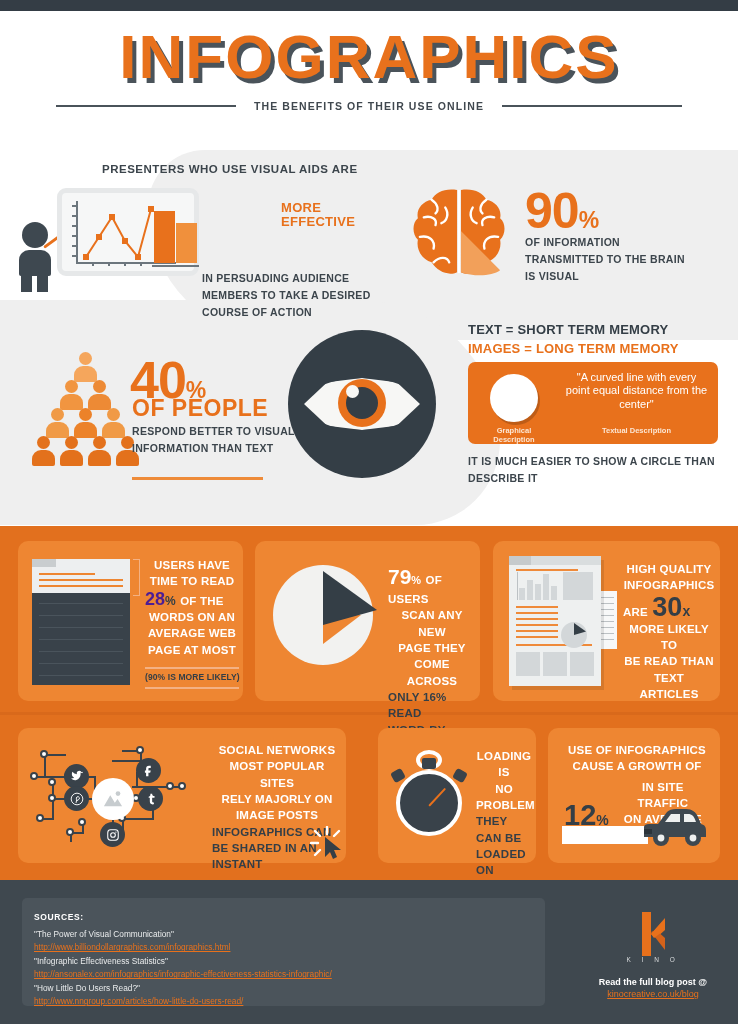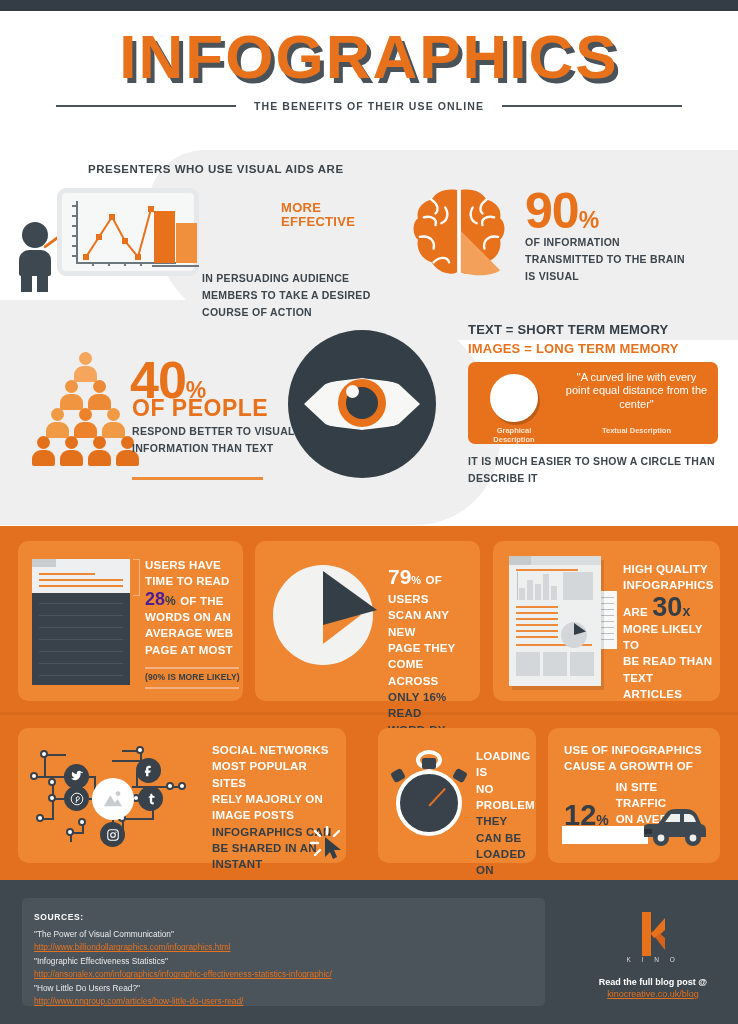--- a/index.html
+++ b/index.html
@@ -32,21 +32,21 @@
   .blob-grey-1 {
     position: absolute; left: 148px; top: 150px; width: 720px; height: 190px;
     background: #EFEFEF; border-radius: 60px 0 0 140px;
   }
   .blob-grey-2 {
     position: absolute; left: -240px; top: 300px; width: 740px; height: 225px;
     background: #EFEFEF; border-radius: 0 200px 120px 0;
   }
 
   
-  .presenter-head { position: absolute; left: 88px; top: 163px;
+  .presenter-head { position: absolute; left: 102px; top: 163px;
     font-size: 11.5px; font-weight: bold; letter-spacing: 0.5px; color: #3C454C; }
 
   .person { position: absolute; left: 14px; top: 222px; width: 42px; height: 68px; }
   .person-head { position: absolute; left: 8px; top: 0; width: 26px; height: 26px; border-radius: 50%; background: #3E4850; }
   .person-body { position: absolute; left: 5px; top: 28px; width: 32px; height: 26px; background: #3E4850; border-radius: 10px 10px 2px 2px; }
   .person-leg-l { position: absolute; left: 7px; top: 52px; width: 11px; height: 18px; background: #3E4850; }
   .person-leg-r { position: absolute; left: 23px; top: 52px; width: 11px; height: 18px; background: #3E4850; }
   .pointer-arm { position: absolute; left: 30px; top: 24px; width: 52px; height: 3px; background: #E8711C;
     transform: rotate(-36deg); transform-origin: left center; border-radius: 2px; }
 
@@ -129,21 +129,21 @@
   .p1 { left: 18px; top: 541px; width: 225px; height: 160px; }
   .webpage { position: absolute; left: 14px; top: 18px; width: 98px; height: 126px; }
   .wp-top { position: absolute; left: 0; top: 0; width: 98px; height: 34px; background: #EDEFF0; }
   .wp-tab { position: absolute; left: 0; top: 0; width: 24px; height: 8px; background: #C9CDCF; }
   .wp-l { position: absolute; height: 2px; background: #EE8632; }
   .wp-bottom { position: absolute; left: 0; top: 34px; width: 98px; height: 92px; background: #39424A; }
   .wp-dl { position: absolute; height: 1px; background: #4A545C; left: 7px; width: 84px; }
   .bracket { position: absolute; left: 115px; top: 18px; width: 7px; height: 37px;
     border: 1.6px solid #F4B183; border-left: none; }
   .p1text { position: absolute; left: 127px; top: 16px; width: 94px; }
-  .panel-head { font-size: 11.5px; font-weight: bold; color: #FFFFFF; line-height: 1.42; letter-spacing: 0.2px; }
+  .panel-head { font-size: 11.5px; font-weight: bold; color: #FFFFFF; line-height: 1.42; letter-spacing: 0.2px; text-align: center; }
   .panel-dark { font-size: 11.5px; font-weight: bold; color: #343E46; line-height: 1.42; letter-spacing: 0.2px; }
   .n28 { font-size: 18px; font-weight: bold; color: #4c1d95; line-height: 1; }
   .n28s { font-size: 12px; font-weight: bold; color: #343E46; }
   .p1rule { position: absolute; left: 127px; top: 126px; width: 94px; height: 1.6px; background: #F4B183; }
   .p1note { position: absolute; left: 127px; top: 131px; width: 98px; font-size: 8.5px;
     font-weight: bold; color: #343E46; letter-spacing: 0.1px; }
   .p1rule2 { position: absolute; left: 127px; top: 146px; width: 94px; height: 1.6px; background: #F4B183; }
 
   
   .p2 { left: 255px; top: 541px; width: 225px; height: 160px; }

